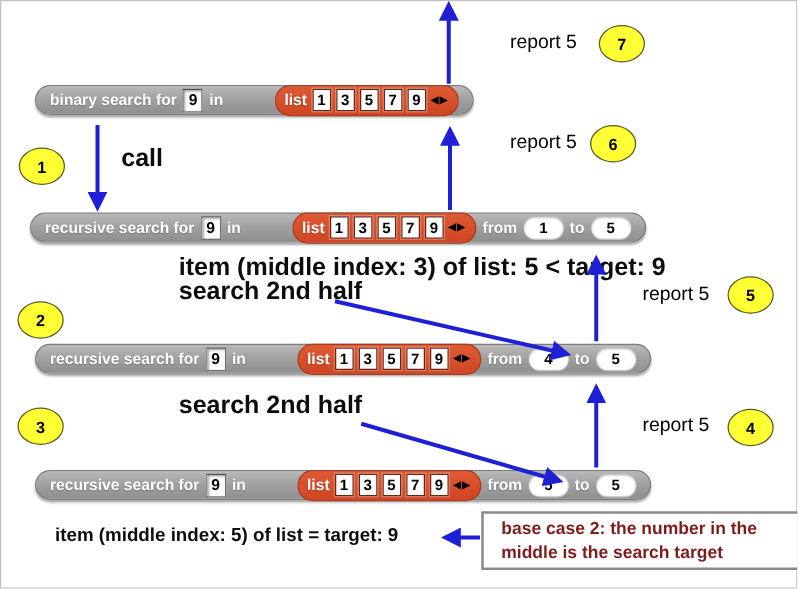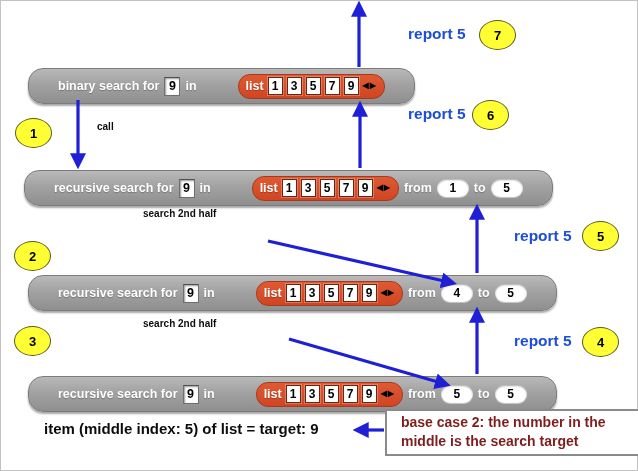--- a/index.html
+++ b/index.html
@@ -4,21 +4,21 @@
 <style>
   html,body{margin:0;padding:0;background:#fff;}
   .stage{
     position:relative;width:638px;height:471px;background:#ffffff;
     font-family:"Liberation Sans",sans-serif;overflow:hidden;
     box-shadow:inset 0 0 0 1px #c2c2c2;
   }
   
   .block{
     position:absolute;display:inline-flex;align-items:center;gap:5px;
-    height:36px;padding:0 29px;border-radius:15px;
+    height:24px;padding:0 11px;border-radius:15px;
     background:linear-gradient(#b9b9b9,#a2a2a2 45%,#8f8f8f);
     border:1px solid #7c7c7c;box-shadow:0 2px 2px rgba(0,0,0,.35);
     color:#fff;font-weight:bold;font-size:12.5px;white-space:nowrap;
     box-sizing:border-box;z-index:2;
   }
   .block .lbl{text-shadow:0 1px 1px rgba(0,0,0,.25);}
   .num-slot{
     background:#fff;border:1px solid #6e6e6e;border-top-color:#4f4f4f;
     box-shadow:inset 1px 1px 2px rgba(0,0,0,.4);
     color:#000;font-size:12.5px;font-weight:bold;line-height:17px;height:17px;
@@ -36,22 +36,22 @@
     text-align:center;box-shadow:0 0 0 1px rgba(255,255,255,.25);
   }
   .lr-arrows{color:#000;font-size:8px;letter-spacing:1px;line-height:10px;}
   .oval{
     display:inline-flex;align-items:center;justify-content:center;
     background:#fff;border-radius:9px;height:18px;min-width:14px;padding:0 9px;
     color:#000;font-size:12px;font-weight:bold;
     box-shadow:inset 0 1px 2px rgba(0,0,0,.35),0 1px 0 rgba(255,255,255,.45);
   }
   
-  .note{position:absolute;color:#0d0d0d;font-weight:bold;font-size:10px;line-height:18.5px;z-index:1;}
-  .report{position:absolute;color:#1d4ed8;font-weight:bold;font-size:15.5px;z-index:1;}
+  .note{position:absolute;color:#0d0d0d;font-weight:bold;font-size:20px;line-height:18.5px;z-index:1;}
+  .report{position:absolute;color:#000000;font-weight:normal;font-size:15.5px;z-index:1;}
   .badge{
     position:absolute;width:37px;height:30px;border-radius:50%;
     background:#ffff33;border:1.5px solid #5a5a24;box-sizing:border-box;
     display:flex;align-items:center;justify-content:center;
     color:#000;font-size:13px;font-weight:bold;z-index:3;
   }
   .callout{
     position:absolute;left:385px;top:409px;width:232px;
     background:#fff;border:2px solid #8a8a8a;padding:2px 6px 3px 14px;
     color:#7f1d1d;font-weight:bold;font-size:14px;line-height:19px;z-index:4;
@@ -150,20 +150,21 @@
       <span class="lr-arrows">◀▶</span>
     </span>
     <span class="lbl">from</span>
     <span class="oval">5</span>
     <span class="lbl">to</span>
     <span class="oval">5</span>
   </div>
 
   <div class="note note-call">call</div>
   <div class="note note-step1">
+    <div>item (middle index: 3) of list: 5 &lt; target: 9</div>
     <div>search 2nd half</div>
   </div>
   <div class="note note-step2">
     <div>search 2nd half</div>
   </div>
   <div class="note note-base">item (middle index: 5) of list = target: 9</div>
   <div class="callout">base case 2: the number in the middle is the search target</div>
 
   <div class="report rep7">report 5</div>
   <div class="report rep6">report 5</div>

